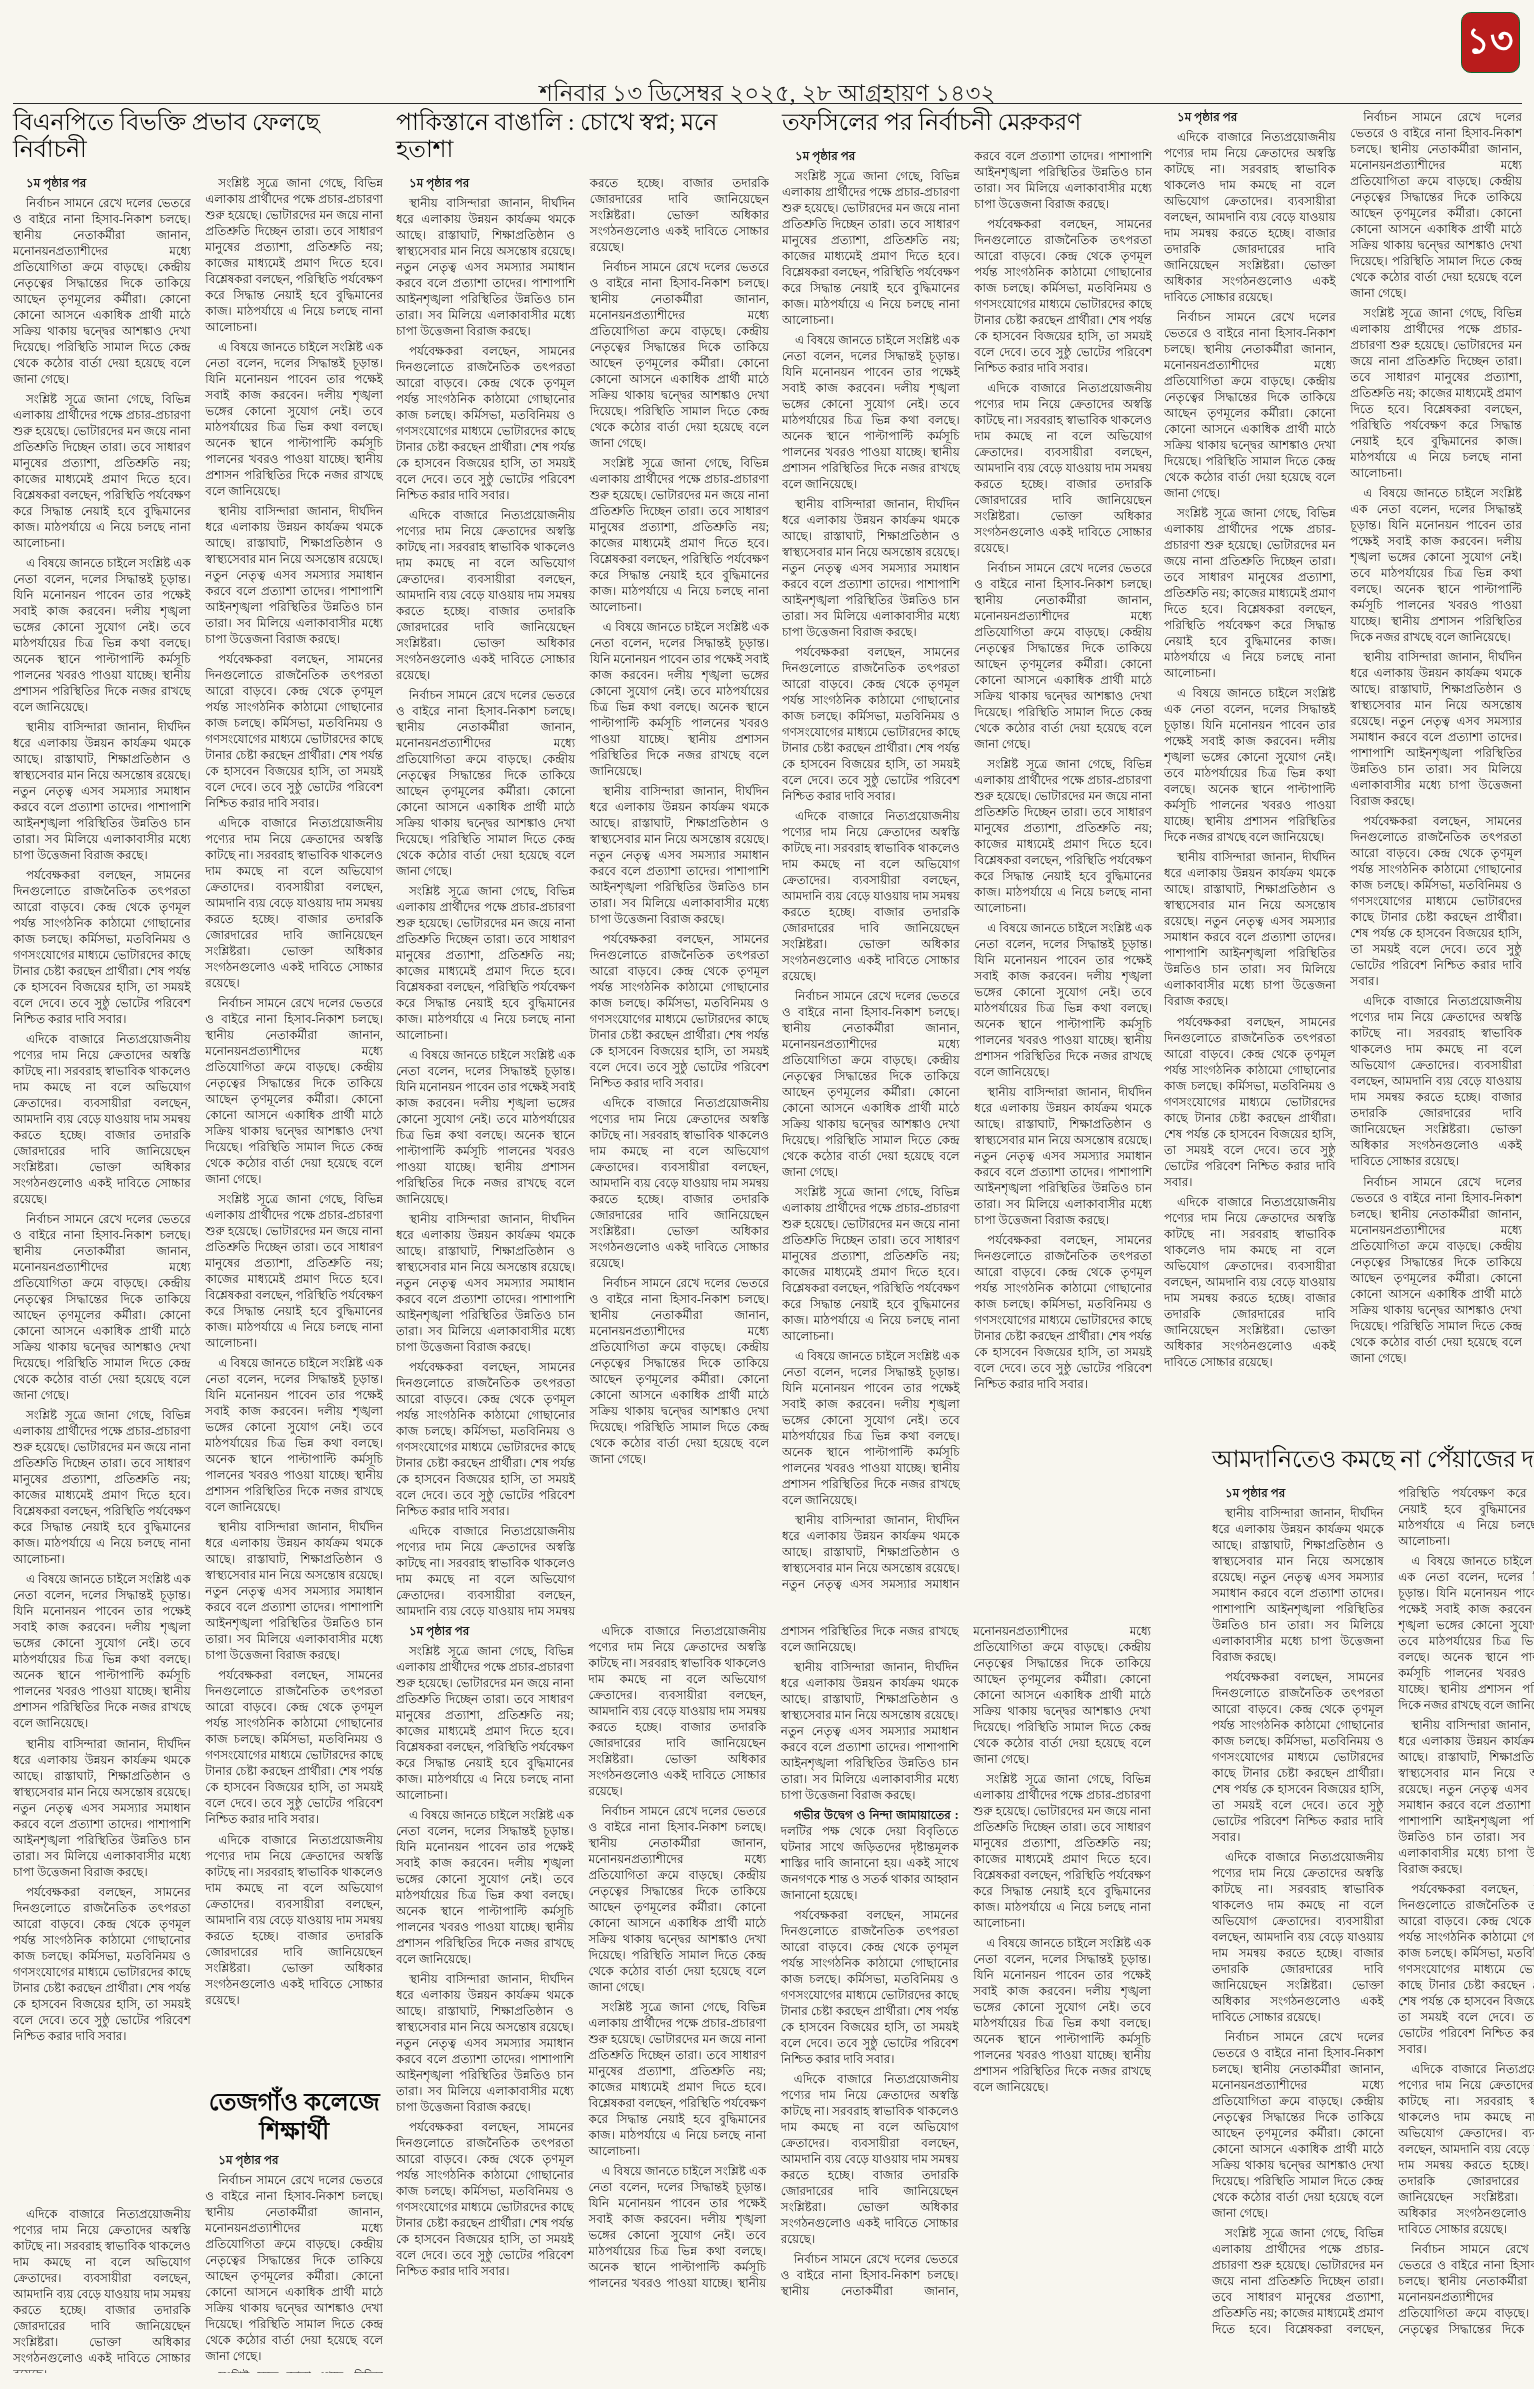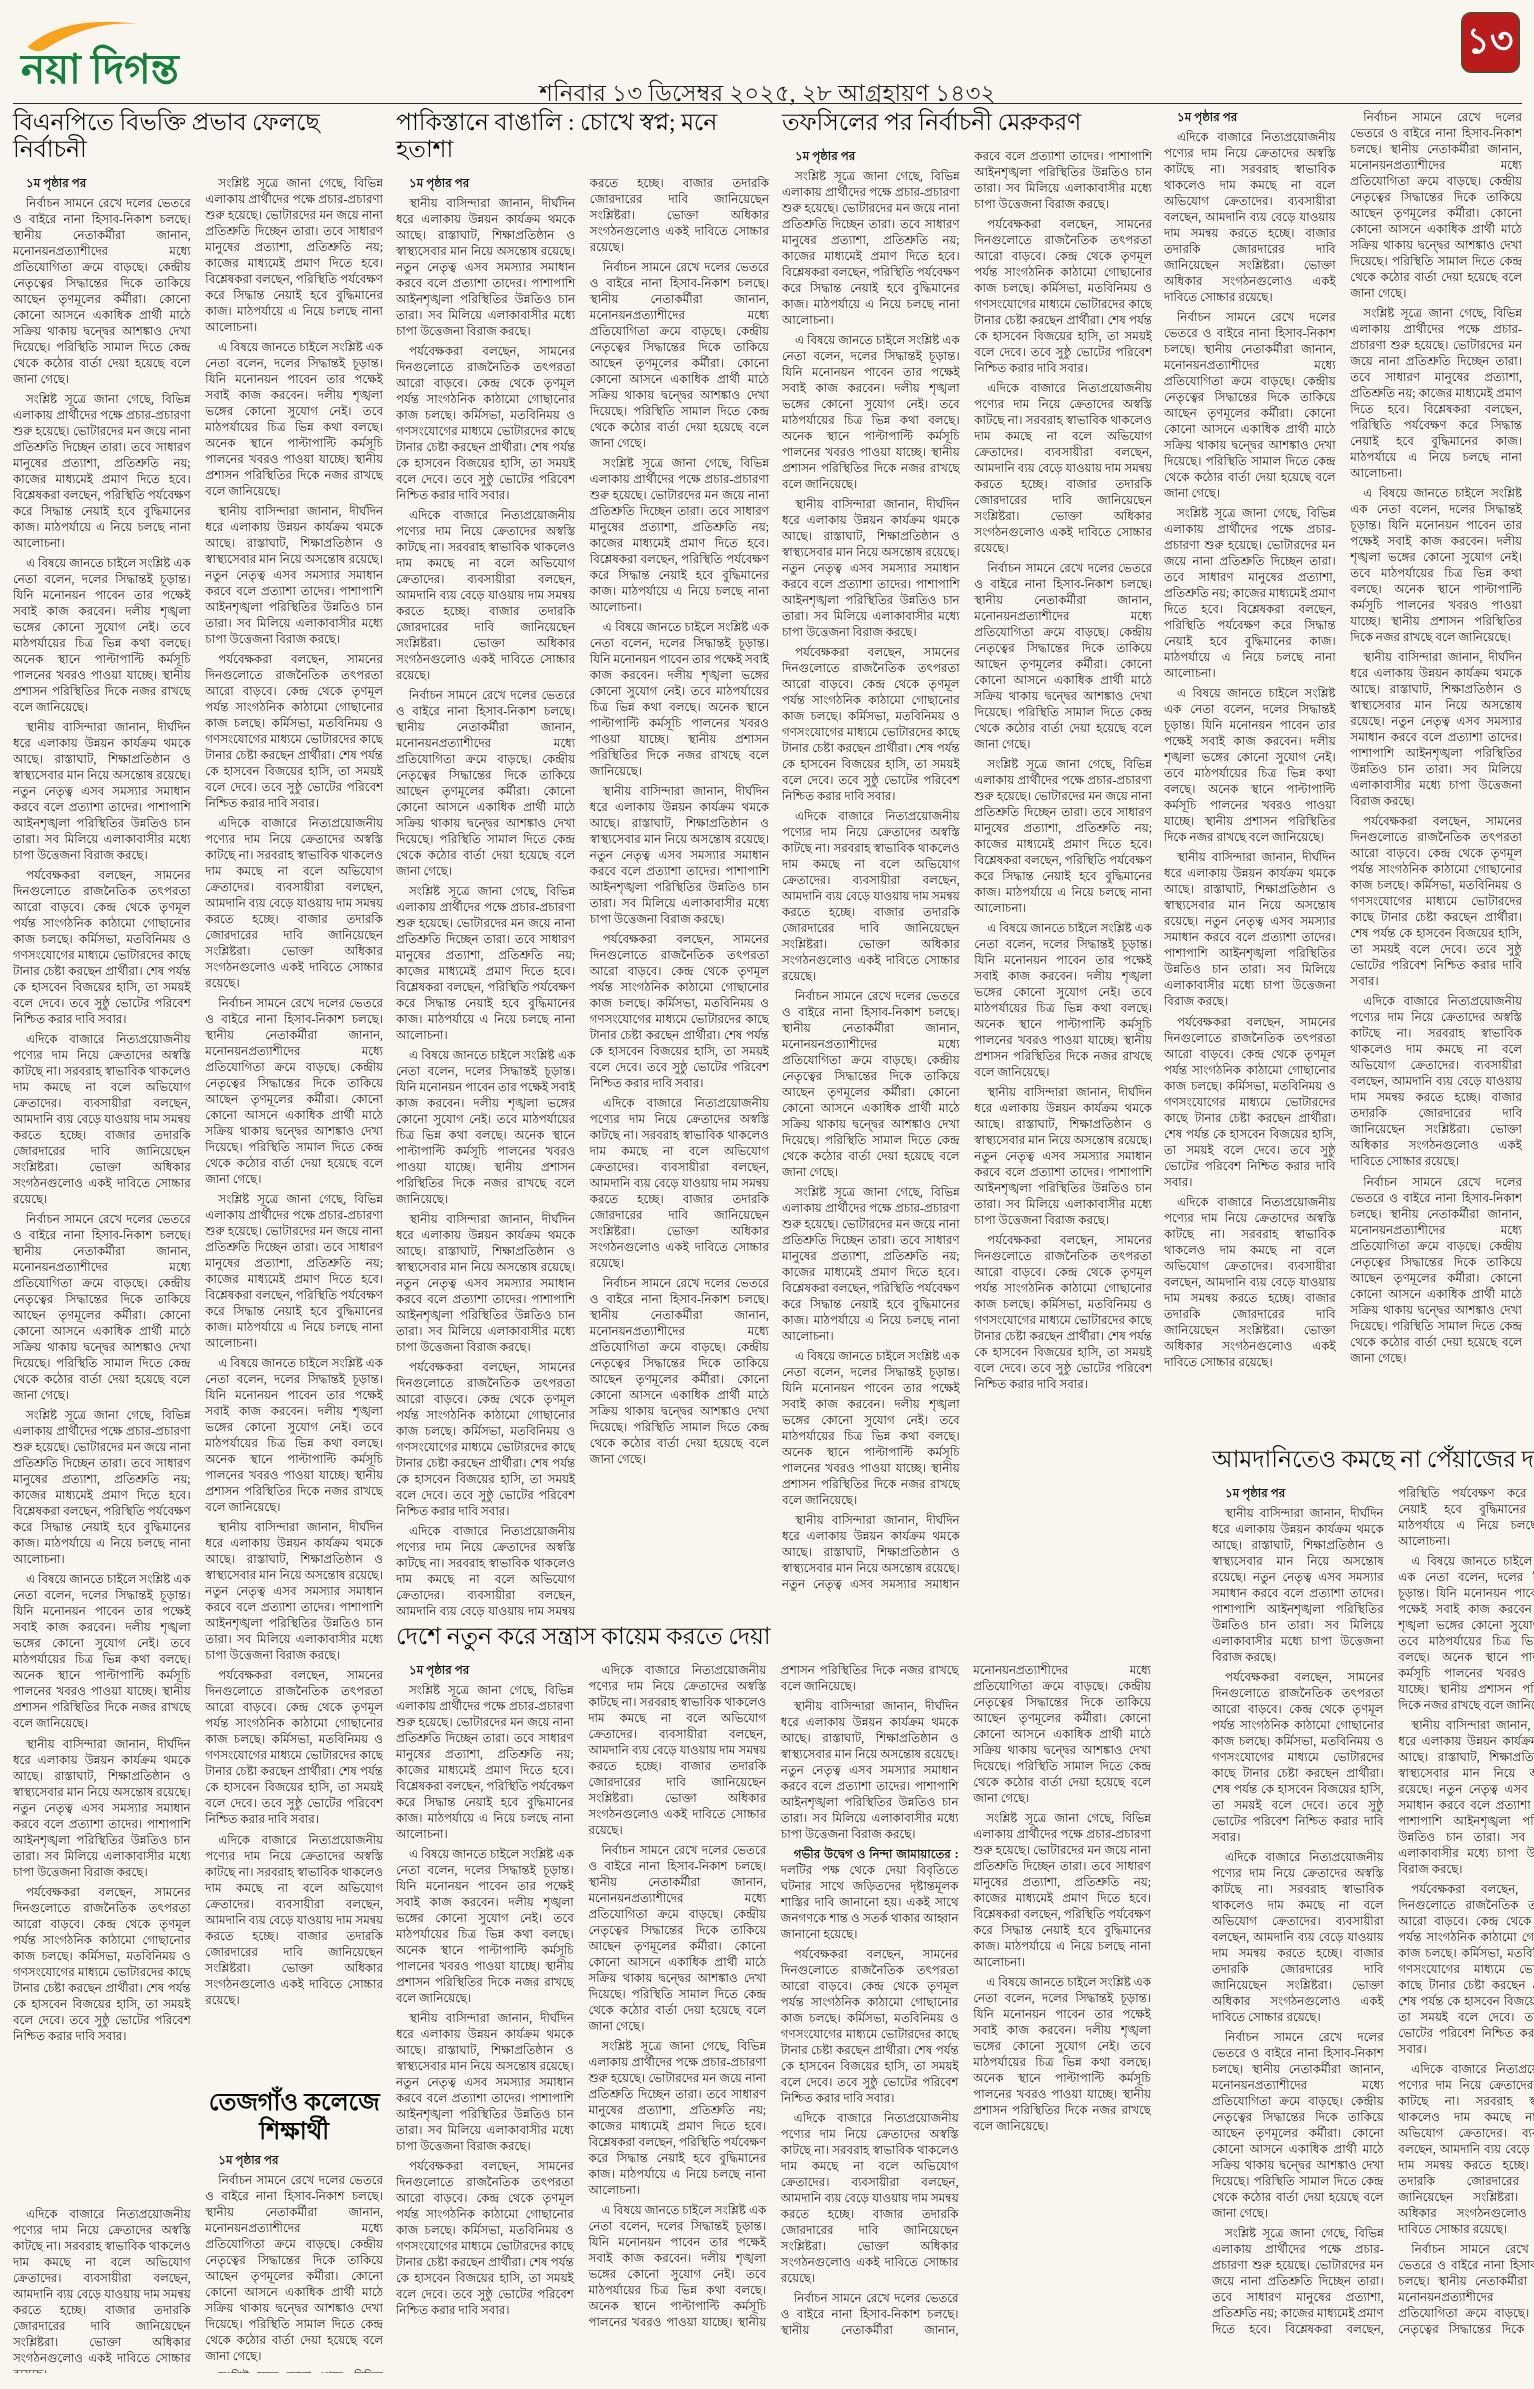--- a/index.html
+++ b/index.html
@@ -45,26 +45,20 @@
     word-break:break-word;
   }
   .cont { font-weight:bold; text-indent:0; }
   .boldlead { font-weight:bold; }
 </style>
 </head>
 <body>
 
 <div class="page">
 
-  <div class="logo">
-    <svg width="244" height="88" viewBox="0 0 300 108">
-      <path d="M14 44 Q60 4 150 16 Q92 10 34 48 Q24 52 14 44 Z" fill="#f6a41f"></path>
-      <text x="6" y="88" font-size="50" font-weight="bold" fill="#14803c">নয়া দিগন্ত</text>
-    </svg>
-  </div>
 
   <div class="dateline">শনিবার ১৩ ডিসেম্বর ২০২৫, ২৮ আগ্রহায়ণ ১৪৩২</div>
 
   <div class="pagenum">১৩</div>
 
   <div class="rule"></div>
 
   <div class="section" style="left:13px; width:370px;">
     <h2 class="headline">বিএনপিতে বিভক্তি প্রভাব ফেলছে নির্বাচনী</h2>
     <div class="twocol" style="height:2198px;">
@@ -128,21 +122,20 @@
   </div>
 
   <div class="section" style="left:1164px; width:358px;">
     <div class="cols-2" style="height:1270px;">
       <p class="para cont">১ম পৃষ্ঠার পর</p>
       <div style="display:contents;"><p class="para">এদিকে বাজারে নিত্যপ্রয়োজনীয় পণ্যের দাম নিয়ে ক্রেতাদের অস্বস্তি কাটছে না। সরবরাহ স্বাভাবিক থাকলেও দাম কমছে না বলে অভিযোগ ক্রেতাদের। ব্যবসায়ীরা বলছেন, আমদানি ব্যয় বেড়ে যাওয়ায় দাম সমন্বয় করতে হচ্ছে। বাজার তদারকি জোরদারের দাবি জানিয়েছেন সংশ্লিষ্টরা। ভোক্তা অধিকার সংগঠনগুলোও একই দাবিতে সোচ্চার রয়েছে।</p><p class="para">নির্বাচন সামনে রেখে দলের ভেতরে ও বাইরে নানা হিসাব-নিকাশ চলছে। স্থানীয় নেতাকর্মীরা জানান, মনোনয়নপ্রত্যাশীদের মধ্যে প্রতিযোগিতা ক্রমে বাড়ছে। কেন্দ্রীয় নেতৃত্বের সিদ্ধান্তের দিকে তাকিয়ে আছেন তৃণমূলের কর্মীরা। কোনো কোনো আসনে একাধিক প্রার্থী মাঠে সক্রিয় থাকায় দ্বন্দ্বের আশঙ্কাও দেখা দিয়েছে। পরিস্থিতি সামাল দিতে কেন্দ্র থেকে কঠোর বার্তা দেয়া হয়েছে বলে জানা গেছে।</p><p class="para">সংশ্লিষ্ট সূত্রে জানা গেছে, বিভিন্ন এলাকায় প্রার্থীদের পক্ষে প্রচার-প্রচারণা শুরু হয়েছে। ভোটারদের মন জয়ে নানা প্রতিশ্রুতি দিচ্ছেন তারা। তবে সাধারণ মানুষের প্রত্যাশা, প্রতিশ্রুতি নয়; কাজের মাধ্যমেই প্রমাণ দিতে হবে। বিশ্লেষকরা বলছেন, পরিস্থিতি পর্যবেক্ষণ করে সিদ্ধান্ত নেয়াই হবে বুদ্ধিমানের কাজ। মাঠপর্যায়ে এ নিয়ে চলছে নানা আলোচনা।</p><p class="para">এ বিষয়ে জানতে চাইলে সংশ্লিষ্ট এক নেতা বলেন, দলের সিদ্ধান্তই চূড়ান্ত। যিনি মনোনয়ন পাবেন তার পক্ষেই সবাই কাজ করবেন। দলীয় শৃঙ্খলা ভঙ্গের কোনো সুযোগ নেই। তবে মাঠপর্যায়ের চিত্র ভিন্ন কথা বলছে। অনেক স্থানে পাল্টাপাল্টি কর্মসূচি পালনের খবরও পাওয়া যাচ্ছে। স্থানীয় প্রশাসন পরিস্থিতির দিকে নজর রাখছে বলে জানিয়েছে।</p><p class="para">স্থানীয় বাসিন্দারা জানান, দীর্ঘদিন ধরে এলাকায় উন্নয়ন কার্যক্রম থমকে আছে। রাস্তাঘাট, শিক্ষাপ্রতিষ্ঠান ও স্বাস্থ্যসেবার মান নিয়ে অসন্তোষ রয়েছে। নতুন নেতৃত্ব এসব সমস্যার সমাধান করবে বলে প্রত্যাশা তাদের। পাশাপাশি আইনশৃঙ্খলা পরিস্থিতির উন্নতিও চান তারা। সব মিলিয়ে এলাকাবাসীর মধ্যে চাপা উত্তেজনা বিরাজ করছে।</p><p class="para">পর্যবেক্ষকরা বলছেন, সামনের দিনগুলোতে রাজনৈতিক তৎপরতা আরো বাড়বে। কেন্দ্র থেকে তৃণমূল পর্যন্ত সাংগঠনিক কাঠামো গোছানোর কাজ চলছে। কর্মিসভা, মতবিনিময় ও গণসংযোগের মাধ্যমে ভোটারদের কাছে টানার চেষ্টা করছেন প্রার্থীরা। শেষ পর্যন্ত কে হাসবেন বিজয়ের হাসি, তা সময়ই বলে দেবে। তবে সুষ্ঠু ভোটের পরিবেশ নিশ্চিত করার দাবি সবার।</p><p class="para">এদিকে বাজারে নিত্যপ্রয়োজনীয় পণ্যের দাম নিয়ে ক্রেতাদের অস্বস্তি কাটছে না। সরবরাহ স্বাভাবিক থাকলেও দাম কমছে না বলে অভিযোগ ক্রেতাদের। ব্যবসায়ীরা বলছেন, আমদানি ব্যয় বেড়ে যাওয়ায় দাম সমন্বয় করতে হচ্ছে। বাজার তদারকি জোরদারের দাবি জানিয়েছেন সংশ্লিষ্টরা। ভোক্তা অধিকার সংগঠনগুলোও একই দাবিতে সোচ্চার রয়েছে।</p><p class="para">নির্বাচন সামনে রেখে দলের ভেতরে ও বাইরে নানা হিসাব-নিকাশ চলছে। স্থানীয় নেতাকর্মীরা জানান, মনোনয়নপ্রত্যাশীদের মধ্যে প্রতিযোগিতা ক্রমে বাড়ছে। কেন্দ্রীয় নেতৃত্বের সিদ্ধান্তের দিকে তাকিয়ে আছেন তৃণমূলের কর্মীরা। কোনো কোনো আসনে একাধিক প্রার্থী মাঠে সক্রিয় থাকায় দ্বন্দ্বের আশঙ্কাও দেখা দিয়েছে। পরিস্থিতি সামাল দিতে কেন্দ্র থেকে কঠোর বার্তা দেয়া হয়েছে বলে জানা গেছে।</p><p class="para">সংশ্লিষ্ট সূত্রে জানা গেছে, বিভিন্ন এলাকায় প্রার্থীদের পক্ষে প্রচার-প্রচারণা শুরু হয়েছে। ভোটারদের মন জয়ে নানা প্রতিশ্রুতি দিচ্ছেন তারা। তবে সাধারণ মানুষের প্রত্যাশা, প্রতিশ্রুতি নয়; কাজের মাধ্যমেই প্রমাণ দিতে হবে। বিশ্লেষকরা বলছেন, পরিস্থিতি পর্যবেক্ষণ করে সিদ্ধান্ত নেয়াই হবে বুদ্ধিমানের কাজ। মাঠপর্যায়ে এ নিয়ে চলছে নানা আলোচনা।</p><p class="para">এ বিষয়ে জানতে চাইলে সংশ্লিষ্ট এক নেতা বলেন, দলের সিদ্ধান্তই চূড়ান্ত। যিনি মনোনয়ন পাবেন তার পক্ষেই সবাই কাজ করবেন। দলীয় শৃঙ্খলা ভঙ্গের কোনো সুযোগ নেই। তবে মাঠপর্যায়ের চিত্র ভিন্ন কথা বলছে। অনেক স্থানে পাল্টাপাল্টি কর্মসূচি পালনের খবরও পাওয়া যাচ্ছে। স্থানীয় প্রশাসন পরিস্থিতির দিকে নজর রাখছে বলে জানিয়েছে।</p><p class="para">স্থানীয় বাসিন্দারা জানান, দীর্ঘদিন ধরে এলাকায় উন্নয়ন কার্যক্রম থমকে আছে। রাস্তাঘাট, শিক্ষাপ্রতিষ্ঠান ও স্বাস্থ্যসেবার মান নিয়ে অসন্তোষ রয়েছে। নতুন নেতৃত্ব এসব সমস্যার সমাধান করবে বলে প্রত্যাশা তাদের। পাশাপাশি আইনশৃঙ্খলা পরিস্থিতির উন্নতিও চান তারা। সব মিলিয়ে এলাকাবাসীর মধ্যে চাপা উত্তেজনা বিরাজ করছে।</p><p class="para">পর্যবেক্ষকরা বলছেন, সামনের দিনগুলোতে রাজনৈতিক তৎপরতা আরো বাড়বে। কেন্দ্র থেকে তৃণমূল পর্যন্ত সাংগঠনিক কাঠামো গোছানোর কাজ চলছে। কর্মিসভা, মতবিনিময় ও গণসংযোগের মাধ্যমে ভোটারদের কাছে টানার চেষ্টা করছেন প্রার্থীরা। শেষ পর্যন্ত কে হাসবেন বিজয়ের হাসি, তা সময়ই বলে দেবে। তবে সুষ্ঠু ভোটের পরিবেশ নিশ্চিত করার দাবি সবার।</p><p class="para">এদিকে বাজারে নিত্যপ্রয়োজনীয় পণ্যের দাম নিয়ে ক্রেতাদের অস্বস্তি কাটছে না। সরবরাহ স্বাভাবিক থাকলেও দাম কমছে না বলে অভিযোগ ক্রেতাদের। ব্যবসায়ীরা বলছেন, আমদানি ব্যয় বেড়ে যাওয়ায় দাম সমন্বয় করতে হচ্ছে। বাজার তদারকি জোরদারের দাবি জানিয়েছেন সংশ্লিষ্টরা। ভোক্তা অধিকার সংগঠনগুলোও একই দাবিতে সোচ্চার রয়েছে।</p><p class="para">নির্বাচন সামনে রেখে দলের ভেতরে ও বাইরে নানা হিসাব-নিকাশ চলছে। স্থানীয় নেতাকর্মীরা জানান, মনোনয়নপ্রত্যাশীদের মধ্যে প্রতিযোগিতা ক্রমে বাড়ছে। কেন্দ্রীয় নেতৃত্বের সিদ্ধান্তের দিকে তাকিয়ে আছেন তৃণমূলের কর্মীরা। কোনো কোনো আসনে একাধিক প্রার্থী মাঠে সক্রিয় থাকায় দ্বন্দ্বের আশঙ্কাও দেখা দিয়েছে। পরিস্থিতি সামাল দিতে কেন্দ্র থেকে কঠোর বার্তা দেয়া হয়েছে বলে জানা গেছে।</p></div>
     </div>
   </div>
 
   <div class="floating" style="left:396px; top:1623px; width:755px;">
-    <h2 class="headline">দেশে নতুন করে সন্ত্রাস কায়েম করতে দেয়া</h2>
     <div class="cols-4" style="height:685px;">
       <p class="para cont">১ম পৃষ্ঠার পর</p>
       <div style="display:contents;"><p class="para">সংশ্লিষ্ট সূত্রে জানা গেছে, বিভিন্ন এলাকায় প্রার্থীদের পক্ষে প্রচার-প্রচারণা শুরু হয়েছে। ভোটারদের মন জয়ে নানা প্রতিশ্রুতি দিচ্ছেন তারা। তবে সাধারণ মানুষের প্রত্যাশা, প্রতিশ্রুতি নয়; কাজের মাধ্যমেই প্রমাণ দিতে হবে। বিশ্লেষকরা বলছেন, পরিস্থিতি পর্যবেক্ষণ করে সিদ্ধান্ত নেয়াই হবে বুদ্ধিমানের কাজ। মাঠপর্যায়ে এ নিয়ে চলছে নানা আলোচনা।</p><p class="para">এ বিষয়ে জানতে চাইলে সংশ্লিষ্ট এক নেতা বলেন, দলের সিদ্ধান্তই চূড়ান্ত। যিনি মনোনয়ন পাবেন তার পক্ষেই সবাই কাজ করবেন। দলীয় শৃঙ্খলা ভঙ্গের কোনো সুযোগ নেই। তবে মাঠপর্যায়ের চিত্র ভিন্ন কথা বলছে। অনেক স্থানে পাল্টাপাল্টি কর্মসূচি পালনের খবরও পাওয়া যাচ্ছে। স্থানীয় প্রশাসন পরিস্থিতির দিকে নজর রাখছে বলে জানিয়েছে।</p><p class="para">স্থানীয় বাসিন্দারা জানান, দীর্ঘদিন ধরে এলাকায় উন্নয়ন কার্যক্রম থমকে আছে। রাস্তাঘাট, শিক্ষাপ্রতিষ্ঠান ও স্বাস্থ্যসেবার মান নিয়ে অসন্তোষ রয়েছে। নতুন নেতৃত্ব এসব সমস্যার সমাধান করবে বলে প্রত্যাশা তাদের। পাশাপাশি আইনশৃঙ্খলা পরিস্থিতির উন্নতিও চান তারা। সব মিলিয়ে এলাকাবাসীর মধ্যে চাপা উত্তেজনা বিরাজ করছে।</p><p class="para">পর্যবেক্ষকরা বলছেন, সামনের দিনগুলোতে রাজনৈতিক তৎপরতা আরো বাড়বে। কেন্দ্র থেকে তৃণমূল পর্যন্ত সাংগঠনিক কাঠামো গোছানোর কাজ চলছে। কর্মিসভা, মতবিনিময় ও গণসংযোগের মাধ্যমে ভোটারদের কাছে টানার চেষ্টা করছেন প্রার্থীরা। শেষ পর্যন্ত কে হাসবেন বিজয়ের হাসি, তা সময়ই বলে দেবে। তবে সুষ্ঠু ভোটের পরিবেশ নিশ্চিত করার দাবি সবার।</p><p class="para">এদিকে বাজারে নিত্যপ্রয়োজনীয় পণ্যের দাম নিয়ে ক্রেতাদের অস্বস্তি কাটছে না। সরবরাহ স্বাভাবিক থাকলেও দাম কমছে না বলে অভিযোগ ক্রেতাদের। ব্যবসায়ীরা বলছেন, আমদানি ব্যয় বেড়ে যাওয়ায় দাম সমন্বয় করতে হচ্ছে। বাজার তদারকি জোরদারের দাবি জানিয়েছেন সংশ্লিষ্টরা। ভোক্তা অধিকার সংগঠনগুলোও একই দাবিতে সোচ্চার রয়েছে।</p><p class="para">নির্বাচন সামনে রেখে দলের ভেতরে ও বাইরে নানা হিসাব-নিকাশ চলছে। স্থানীয় নেতাকর্মীরা জানান, মনোনয়নপ্রত্যাশীদের মধ্যে প্রতিযোগিতা ক্রমে বাড়ছে। কেন্দ্রীয় নেতৃত্বের সিদ্ধান্তের দিকে তাকিয়ে আছেন তৃণমূলের কর্মীরা। কোনো কোনো আসনে একাধিক প্রার্থী মাঠে সক্রিয় থাকায় দ্বন্দ্বের আশঙ্কাও দেখা দিয়েছে। পরিস্থিতি সামাল দিতে কেন্দ্র থেকে কঠোর বার্তা দেয়া হয়েছে বলে জানা গেছে।</p><p class="para">সংশ্লিষ্ট সূত্রে জানা গেছে, বিভিন্ন এলাকায় প্রার্থীদের পক্ষে প্রচার-প্রচারণা শুরু হয়েছে। ভোটারদের মন জয়ে নানা প্রতিশ্রুতি দিচ্ছেন তারা। তবে সাধারণ মানুষের প্রত্যাশা, প্রতিশ্রুতি নয়; কাজের মাধ্যমেই প্রমাণ দিতে হবে। বিশ্লেষকরা বলছেন, পরিস্থিতি পর্যবেক্ষণ করে সিদ্ধান্ত নেয়াই হবে বুদ্ধিমানের কাজ। মাঠপর্যায়ে এ নিয়ে চলছে নানা আলোচনা।</p><p class="para">এ বিষয়ে জানতে চাইলে সংশ্লিষ্ট এক নেতা বলেন, দলের সিদ্ধান্তই চূড়ান্ত। যিনি মনোনয়ন পাবেন তার পক্ষেই সবাই কাজ করবেন। দলীয় শৃঙ্খলা ভঙ্গের কোনো সুযোগ নেই। তবে মাঠপর্যায়ের চিত্র ভিন্ন কথা বলছে। অনেক স্থানে পাল্টাপাল্টি কর্মসূচি পালনের খবরও পাওয়া যাচ্ছে। স্থানীয় প্রশাসন পরিস্থিতির দিকে নজর রাখছে বলে জানিয়েছে।</p><p class="para">স্থানীয় বাসিন্দারা জানান, দীর্ঘদিন ধরে এলাকায় উন্নয়ন কার্যক্রম থমকে আছে। রাস্তাঘাট, শিক্ষাপ্রতিষ্ঠান ও স্বাস্থ্যসেবার মান নিয়ে অসন্তোষ রয়েছে। নতুন নেতৃত্ব এসব সমস্যার সমাধান করবে বলে প্রত্যাশা তাদের। পাশাপাশি আইনশৃঙ্খলা পরিস্থিতির উন্নতিও চান তারা। সব মিলিয়ে এলাকাবাসীর মধ্যে চাপা উত্তেজনা বিরাজ করছে।</p></div>
       <p class="para"><span class="boldlead">গভীর উদ্বেগ ও নিন্দা জামায়াতের :</span> <span>দলটির পক্ষ থেকে দেয়া বিবৃতিতে ঘটনার সাথে জড়িতদের দৃষ্টান্তমূলক শাস্তির দাবি জানানো হয়। একই সাথে জনগণকে শান্ত ও সতর্ক থাকার আহ্বান জানানো হয়েছে।</span></p>
       <div style="display:contents;"><p class="para">পর্যবেক্ষকরা বলছেন, সামনের দিনগুলোতে রাজনৈতিক তৎপরতা আরো বাড়বে। কেন্দ্র থেকে তৃণমূল পর্যন্ত সাংগঠনিক কাঠামো গোছানোর কাজ চলছে। কর্মিসভা, মতবিনিময় ও গণসংযোগের মাধ্যমে ভোটারদের কাছে টানার চেষ্টা করছেন প্রার্থীরা। শেষ পর্যন্ত কে হাসবেন বিজয়ের হাসি, তা সময়ই বলে দেবে। তবে সুষ্ঠু ভোটের পরিবেশ নিশ্চিত করার দাবি সবার।</p><p class="para">এদিকে বাজারে নিত্যপ্রয়োজনীয় পণ্যের দাম নিয়ে ক্রেতাদের অস্বস্তি কাটছে না। সরবরাহ স্বাভাবিক থাকলেও দাম কমছে না বলে অভিযোগ ক্রেতাদের। ব্যবসায়ীরা বলছেন, আমদানি ব্যয় বেড়ে যাওয়ায় দাম সমন্বয় করতে হচ্ছে। বাজার তদারকি জোরদারের দাবি জানিয়েছেন সংশ্লিষ্টরা। ভোক্তা অধিকার সংগঠনগুলোও একই দাবিতে সোচ্চার রয়েছে।</p><p class="para">নির্বাচন সামনে রেখে দলের ভেতরে ও বাইরে নানা হিসাব-নিকাশ চলছে। স্থানীয় নেতাকর্মীরা জানান, মনোনয়নপ্রত্যাশীদের মধ্যে প্রতিযোগিতা ক্রমে বাড়ছে। কেন্দ্রীয় নেতৃত্বের সিদ্ধান্তের দিকে তাকিয়ে আছেন তৃণমূলের কর্মীরা। কোনো কোনো আসনে একাধিক প্রার্থী মাঠে সক্রিয় থাকায় দ্বন্দ্বের আশঙ্কাও দেখা দিয়েছে। পরিস্থিতি সামাল দিতে কেন্দ্র থেকে কঠোর বার্তা দেয়া হয়েছে বলে জানা গেছে।</p><p class="para">সংশ্লিষ্ট সূত্রে জানা গেছে, বিভিন্ন এলাকায় প্রার্থীদের পক্ষে প্রচার-প্রচারণা শুরু হয়েছে। ভোটারদের মন জয়ে নানা প্রতিশ্রুতি দিচ্ছেন তারা। তবে সাধারণ মানুষের প্রত্যাশা, প্রতিশ্রুতি নয়; কাজের মাধ্যমেই প্রমাণ দিতে হবে। বিশ্লেষকরা বলছেন, পরিস্থিতি পর্যবেক্ষণ করে সিদ্ধান্ত নেয়াই হবে বুদ্ধিমানের কাজ। মাঠপর্যায়ে এ নিয়ে চলছে নানা আলোচনা।</p><p class="para">এ বিষয়ে জানতে চাইলে সংশ্লিষ্ট এক নেতা বলেন, দলের সিদ্ধান্তই চূড়ান্ত। যিনি মনোনয়ন পাবেন তার পক্ষেই সবাই কাজ করবেন। দলীয় শৃঙ্খলা ভঙ্গের কোনো সুযোগ নেই। তবে মাঠপর্যায়ের চিত্র ভিন্ন কথা বলছে। অনেক স্থানে পাল্টাপাল্টি কর্মসূচি পালনের খবরও পাওয়া যাচ্ছে। স্থানীয় প্রশাসন পরিস্থিতির দিকে নজর রাখছে বলে জানিয়েছে।</p></div>
     </div>
   </div>
 
   <div class="floating" style="left:1164px; top:1446px; width:358px;margin-left:48px;">
     <h2 class="headline">আমদানিতেও কমছে না পেঁয়াজের দাম</h2>

